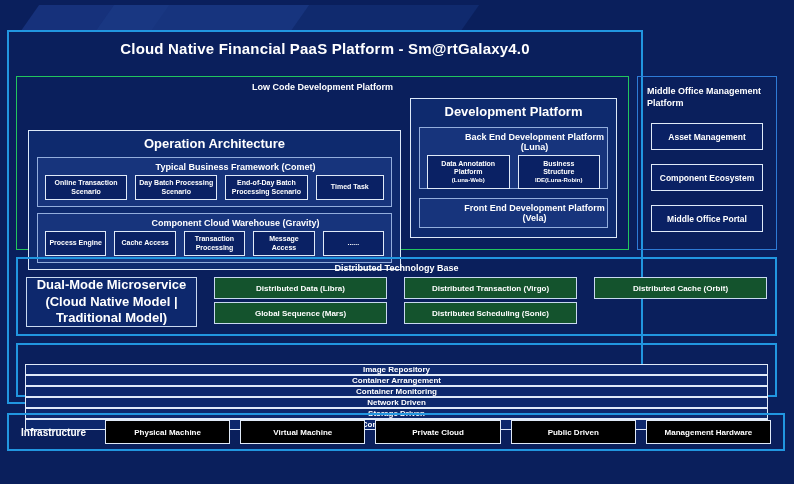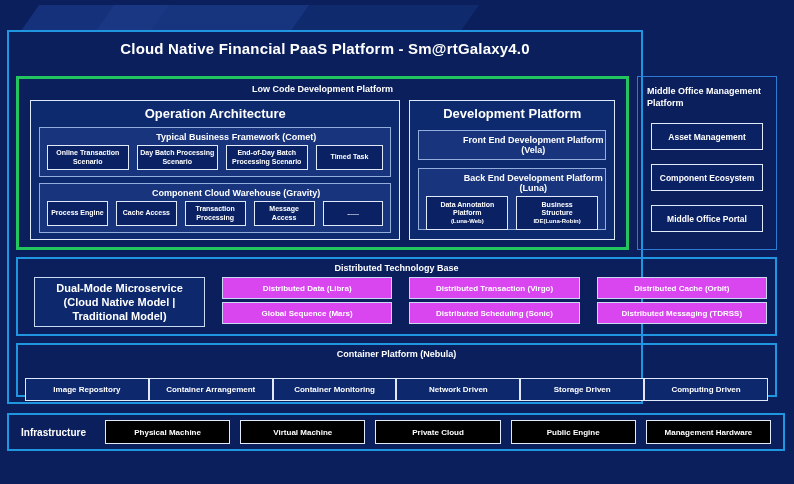--- a/index.html
+++ b/index.html
@@ -21,26 +21,26 @@
     border:2px solid #2196E0;
   }
   .title {
     text-align:center; padding-top:8px;
     font-size:15px; font-weight:bold; letter-spacing:.2px;
   }
 
   
   .lowcode {
     position:absolute; left:7px; top:44px; width:613px; height:174px;
-    border:3px solid #22c55e;
+    border:1px solid #22c55e;
   }
   .sec-label { text-align:center; padding-top:5px; font-size:9px; font-weight:bold; }
   .lc-row { display:flex; gap:9px; padding:0 11px; margin-top:6px; }
   .whitebox { border:1px solid #DDE9F8; background:#0E2A6E; height:140px; }
-  .oparch { width:373px; }
+  .oparch { width:373px;margin-top:32px; }
   .devplat { width:207px; }
   .h2 { text-align:center; font-size:13px; font-weight:bold; margin-top:5px; }
 
   .panel {
     background:#17347C; border:1px solid #93AEDD;
     margin:6px 8px 0 8px;
   }
   .panel-label { text-align:center; font-size:9px; font-weight:bold; padding-top:4px;padding-left:42px; }
   .leaf-row { display:flex; gap:8px; padding:0 7px; margin-top:3px; }
   .leaf {
@@ -76,35 +76,35 @@
   .distributed {
     position:absolute; left:7px; top:225px; width:761px; height:79px;
     border:2px solid #2196E0;
   }
   .sec-label-top { text-align:center; padding-top:4px; font-size:9px; font-weight:bold; }
   .dist-row { display:flex; gap:17px; padding:0 8px; margin-top:4px; }
   .dualmode {
     width:171px; height:50px; flex:none;
     border:1px solid #C9D9F0; background:#0D286D;
     display:flex; align-items:center; justify-content:center;
-    text-align:center; font-size:11px; font-weight:bold; line-height:1.3; padding:0 6px;margin-left:8px;
+    text-align:center; font-size:13px; font-weight:bold; line-height:1.3; padding:0 6px;
   }
   .dist-col { flex:1; display:flex; flex-direction:column; gap:3px; }
   .dist-cell {
-    height:22px; border:1px solid #C9D9F0; background:#d946ef;
+    height:22px; border:1px solid #C9D9F0; background:#14532d;
     display:flex; align-items:center; justify-content:center;
     font-size:8px; font-weight:bold; text-align:center;
   }
 
   
   .containerplat {
     position:absolute; left:7px; top:311px; width:761px; height:54px;
     border:2px solid #2196E0;
   }
-  .cp-row { display:flex; padding:12px 7px; margin-top:7px; }
+  .cp-row { display:flex; padding:12px 7px; margin-top:7px;flex-direction:column; }
   .cp-cell {
     flex:1; height:23px; border:1px solid #E0EAF8; background:#0D286D;
     display:flex; align-items:center; justify-content:center;
     font-size:8px; font-weight:bold; text-align:center;
   }
 
   
   .infra {
     position:absolute; left:7px; top:413px; width:778px; height:38px;
     border:2px solid #2196E0;
@@ -151,38 +151,38 @@
             <div class="leaf">Cache Access</div>
             <div class="leaf">Transaction Processing</div>
             <div class="leaf">Message Access</div>
             <div class="leaf">......</div>
           </div>
         </div>
       </div>
 
       <div class="whitebox devplat">
         <div class="h2">Development Platform</div>
-
-        <div class="panel vela">
-          <div class="panel-label">Front End Development Platform (Vela)</div>
-        </div>
 
         <div class="panel luna">
           <div class="panel-label">Back End Development Platform (Luna)</div>
           <div class="leaf-row">
             <div class="leaf tall">
               <span>Data Annotation Platform</span>
               <span class="sub">(Luna-Web)</span>
             </div>
             <div class="leaf tall">
               <span>Business Structure</span>
               <span class="sub">IDE(Luna-Robin)</span>
             </div>
           </div>
         </div>
+
+        <div class="panel vela">
+          <div class="panel-label">Front End Development Platform (Vela)</div>
+        </div>
       </div>
 
     </div>
   </div>
 
   <div class="middleoffice">
     <div class="mo-label">Middle Office Management Platform</div>
     <div class="mo-item">Asset Management</div>
     <div class="mo-item">Component Ecosystem</div>
     <div class="mo-item">Middle Office Portal</div>
@@ -195,38 +195,36 @@
       <div class="dist-col">
         <div class="dist-cell">Distributed Data (Libra)</div>
         <div class="dist-cell">Global Sequence (Mars)</div>
       </div>
       <div class="dist-col">
         <div class="dist-cell">Distributed Transaction (Virgo)</div>
         <div class="dist-cell">Distributed Scheduling (Sonic)</div>
       </div>
       <div class="dist-col">
         <div class="dist-cell">Distributed Cache (Orbit)</div>
-        <div class="dist-cell">Distributed Messaging (TDRSS)</div>
       </div>
     </div>
   </div>
 
   <div class="containerplat">
-    <div class="sec-label-top">Container Platform (Nebula)</div>
     <div class="cp-row">
       <div class="cp-cell">Image Repository</div>
       <div class="cp-cell">Container Arrangement</div>
       <div class="cp-cell">Container Monitoring</div>
       <div class="cp-cell">Network Driven</div>
       <div class="cp-cell">Storage Driven</div>
       <div class="cp-cell">Computing Driven</div>
     </div>
   </div>
 </div>
 
 <div class="infra">
   <div class="infra-label">Infrastructure</div>
   <div class="infra-cell">Physical Machine</div>
   <div class="infra-cell">Virtual Machine</div>
   <div class="infra-cell">Private Cloud</div>
-  <div class="infra-cell">Public Engine</div>
+  <div class="infra-cell">Public Driven</div>
   <div class="infra-cell">Management Hardware</div>
 </div>
 
 </body></html>

